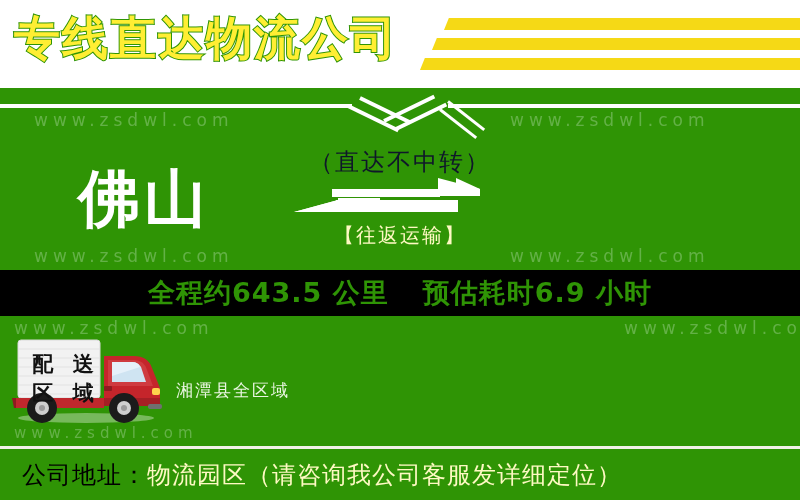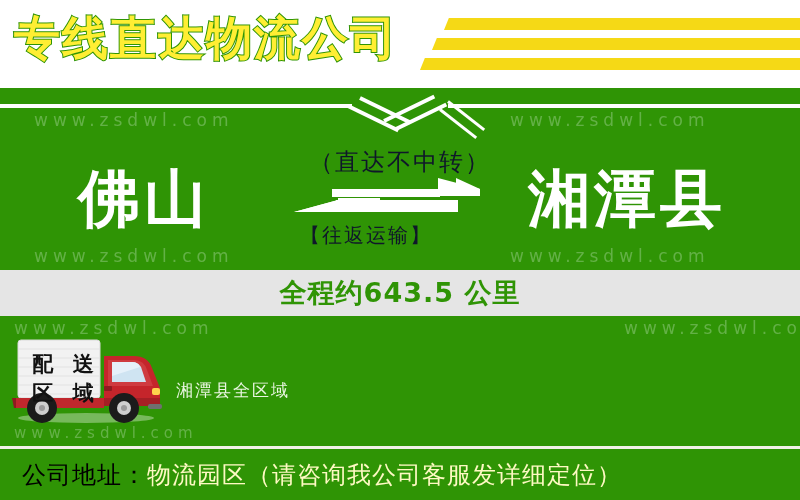--- a/index.html
+++ b/index.html
@@ -59,28 +59,28 @@
   }
   .city.from{left:78px;top:80px;}
   .city.to{left:528px;top:80px;}
 
   
   .mid-top{
     position:absolute;left:300px;top:58px;width:200px;text-align:center;
     color:#0f172a;font-size:24px;letter-spacing:2px;white-space:nowrap;
   }
   .mid-bottom{
-    position:absolute;left:300px;top:134px;width:200px;
-    color:#0f172a;font-size:20px;letter-spacing:2px;white-space:nowrap;
+    position:absolute;left:300px;top:134px;width:200px;text-align:center;
+    color:#fef9c3;font-size:20px;letter-spacing:2px;white-space:nowrap;
   }
   .arrows{position:absolute;left:288px;top:88px;width:226px;height:44px;}
 
   
   .infobar{
-    position:absolute;left:0;top:182px;width:800px;height:46px;background:#e5e5e5;
+    position:absolute;left:0;top:182px;width:800px;height:46px;background:#000000;
     display:flex;align-items:center;justify-content:center;gap:34px;
     color:#2f9405;font-size:27px;font-weight:bold;letter-spacing:1px;white-space:nowrap;
   }
 
   
   .truck{position:absolute;left:8px;top:248px;width:160px;height:90px;}
   .truck-label{
     position:absolute;left:176px;top:283px;color:#eaf6e2;
     font-size:17px;letter-spacing:2px;white-space:nowrap;margin-top:8px;
   }
@@ -124,21 +124,20 @@
       <div class="chev b1"></div>
       <div class="chev b2"></div>
       <div class="slash s1" style="left:448px;top:-4px;transform:rotate(38deg);transform-origin:left center;"></div>
       <div class="slash s2" style="left:440px;top:4px;transform:rotate(38deg);transform-origin:left center;"></div>
     </div>
 
     <div class="wm" style="left:34px;top:22px;">www.zsdwl.com</div>
     <div class="wm" style="left:510px;top:22px;">www.zsdwl.com</div>
 
     <div class="city from">佛山</div>
-    <div class="city to">湘潭县</div>
 
     <div class="mid-top">（直达不中转）</div>
 
     <div class="arrows">
       <svg width="226" height="44" viewBox="0 0 226 44" xmlns="http://www.w3.org/2000/svg">
 
         <polygon points="40,20 150,20 150,8 168,8 168,2 192,13 192,20" fill="#ffffff"></polygon>
         <polygon points="150,2 192,13 150,13" fill="#ffffff"></polygon>
         <rect x="44" y="13" width="108" height="8" fill="#ffffff"></rect>
 
@@ -148,20 +147,21 @@
       </svg>
     </div>
 
     <div class="mid-bottom">【往返运输】</div>
 
     <div class="wm" style="left:34px;top:158px;">www.zsdwl.com</div>
     <div class="wm" style="left:510px;top:158px;">www.zsdwl.com</div>
 
     <div class="infobar">
       <span>全程约643.5 公里</span>
+      <span>预估耗时6.9 小时</span>
     </div>
 
     <div class="wm" style="left:14px;top:230px;">www.zsdwl.com</div>
     <div class="wm" style="left:624px;top:230px;">www.zsdwl.com</div>
 
     <div class="truck">
       <svg width="160" height="90" viewBox="0 0 160 90" xmlns="http://www.w3.org/2000/svg">
 
         <ellipse cx="78" cy="82" rx="68" ry="5" fill="#ffffff" opacity="0.35"></ellipse>
 

